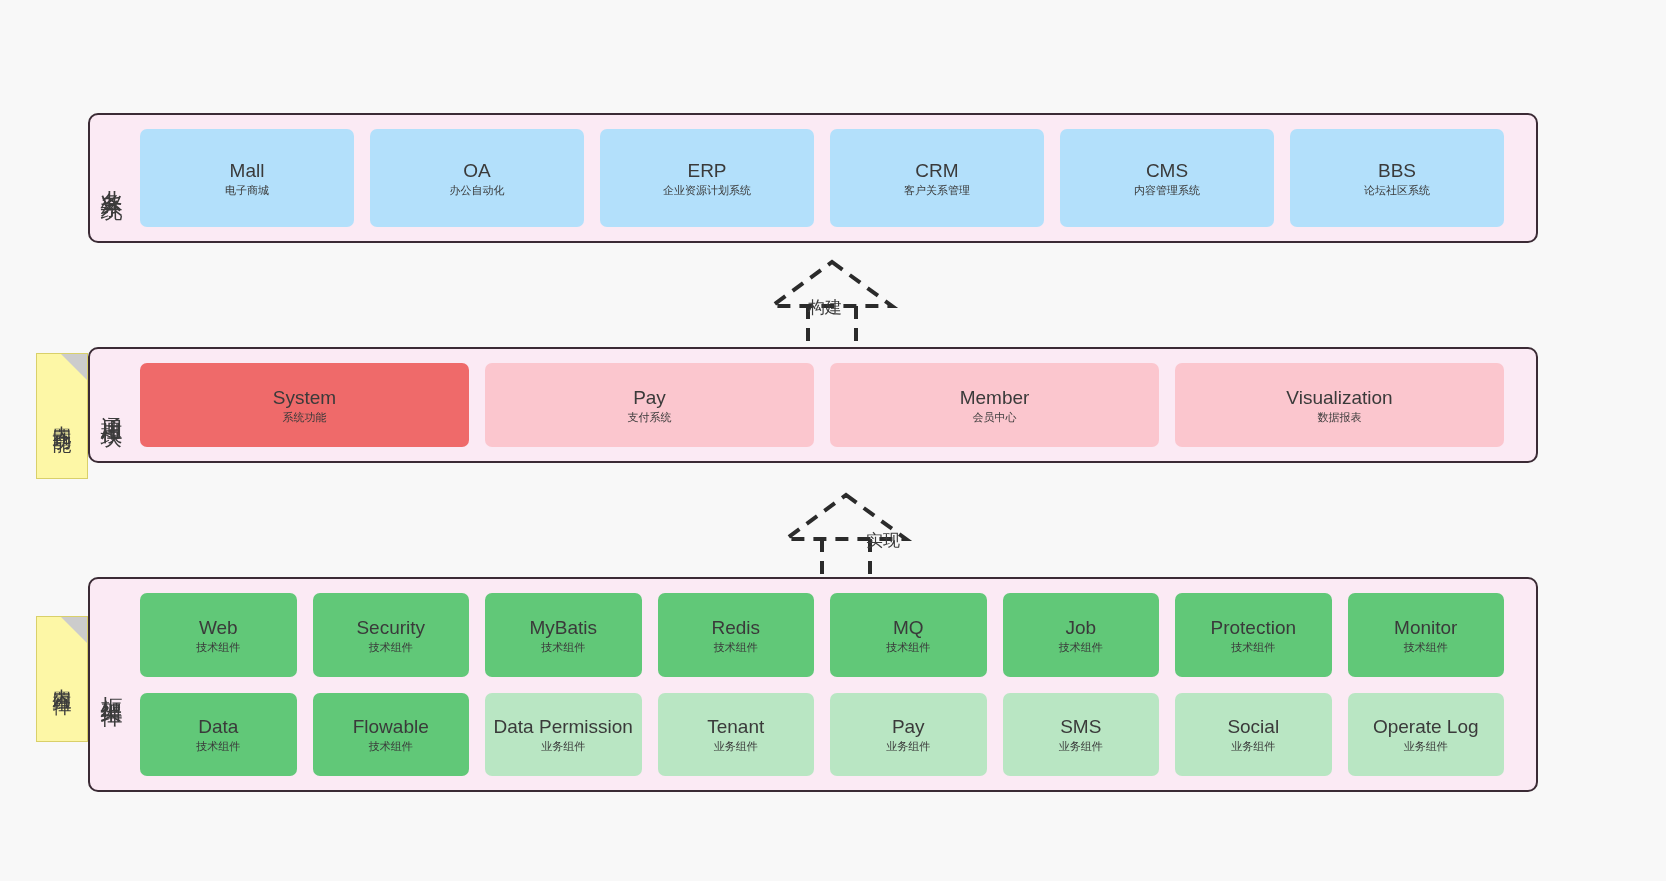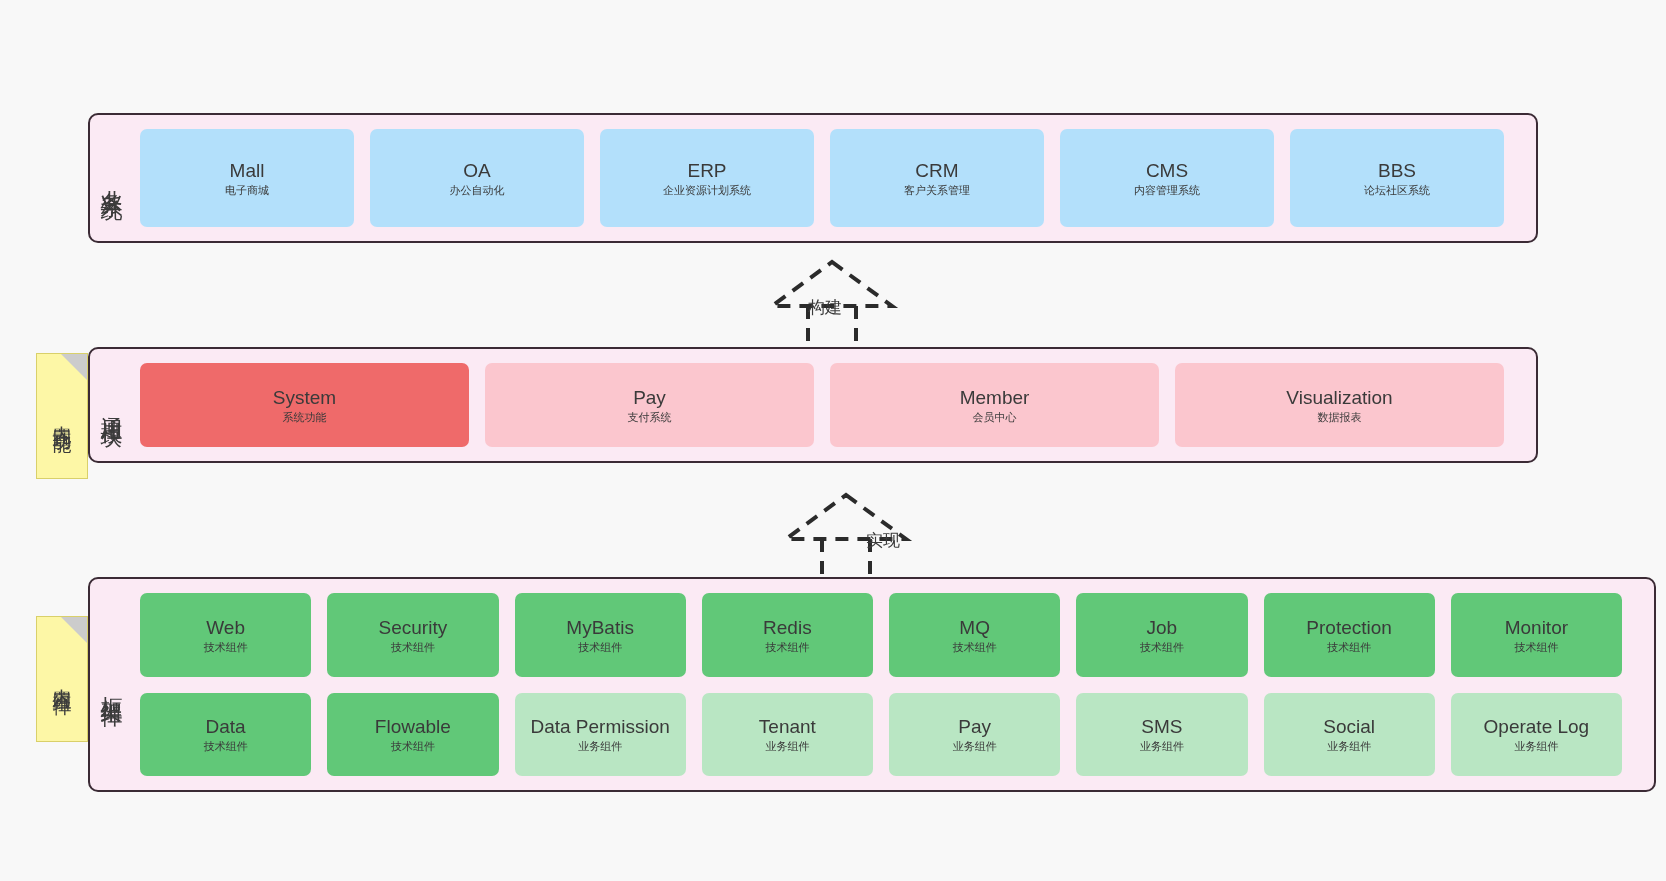--- a/index.html
+++ b/index.html
@@ -220,21 +220,21 @@
       <path d="M 56 48 L 56 88 M 104 48 L 104 88" fill="none" stroke="#2b2b2b" stroke-width="4" stroke-dasharray="13,9"></path>
     </svg>
     <span class="arrow-label" style="left:56px; top:38px;margin-left:44px;">实现</span>
   </div>
 
   <div class="sticky" style="left:36px; top:616px; width:52px; height:126px;">
     <span class="fold"></span>
     <span class="sticky-text">内置组件</span>
   </div>
 
-  <div class="layer-panel" id="layer-2" style="left:88px; top:577px; width:1568px; height:215px;">
+  <div class="layer-panel" id="layer-2" style="left:88px; top:577px; width:1450px; height:215px;">
     <div class="layer-caption">框架组件</div>
     <div class="layer-body">
 
       <div class="node-row">
         <div class="node greend">
           <span class="en">Web</span>
           <span class="cn">技术组件</span>
         </div>
         <div class="node greend">
           <span class="en">Security</span>

